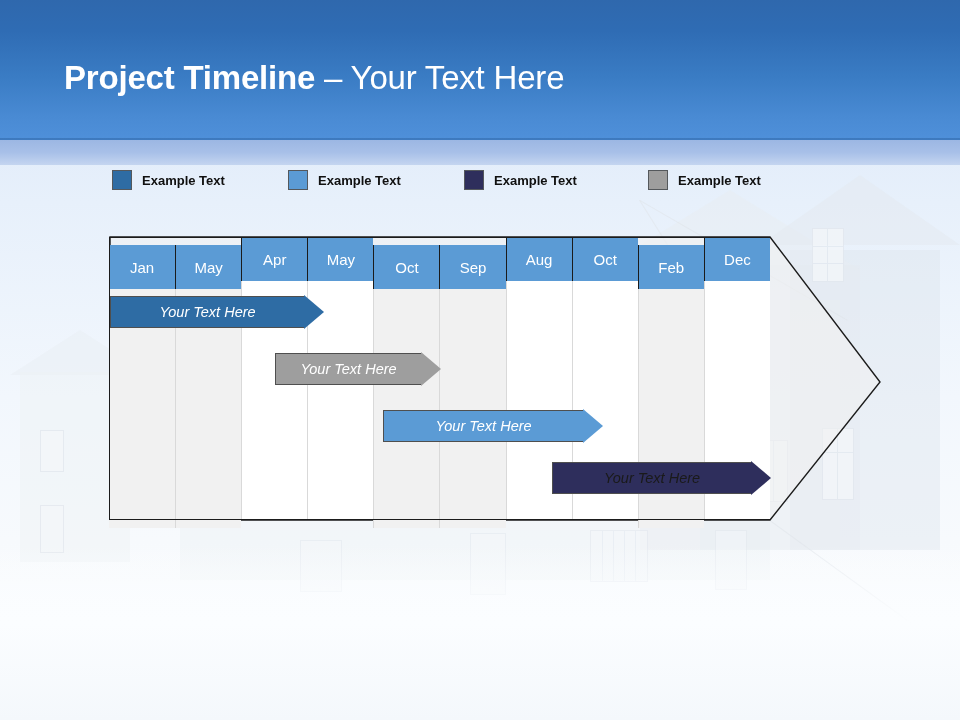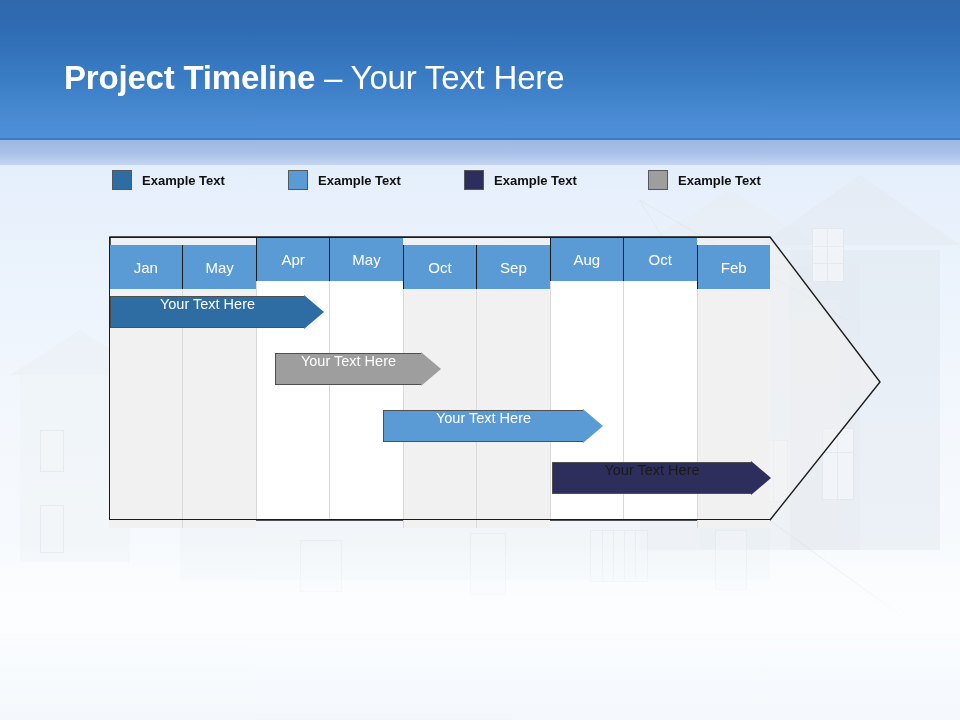--- a/index.html
+++ b/index.html
@@ -72,22 +72,23 @@
     color:#ffffff;font-size:15px;display:flex;align-items:center;justify-content:center;
   }
   .col:first-child .hd{border-left:none;}
   .col .sep{position:absolute;left:0;top:44px;width:1px;height:239px;background:#d9d9d9;}
   .col:first-child .sep{display:none;}
 
   .frameline{position:absolute;background:#1b1b1b;}
 
   
   .task{
-    position:absolute;height:32px;display:flex;align-items:flex-start;
+    position:absolute;height:32px;display:flex;align-items:center;
     box-sizing:border-box;
+    font-style:italic;
   }
   .task .body{
     position:absolute;left:0;top:0;height:100%;
     border:1px solid #4f4f4f;border-right:none;box-sizing:border-box;
   }
   .task .head{
     position:absolute;top:-1px;width:0;height:0;
     border-top:17px solid transparent;border-bottom:17px solid transparent;
   }
   .task .lbl{
@@ -207,20 +208,24 @@
           <div class="hd">Aug</div>
         </div>
       <div class="col even">
           <div class="sep"></div>
           <div class="hd">Oct</div>
         </div>
       <div class="col odd">
           <div class="sep"></div>
           <div class="hd">Feb</div>
         </div>
+      <div class="col even">
+          <div class="sep"></div>
+          <div class="hd">Dec</div>
+        </div>
     </div>
 
     <div class="frameline" style="left:0;top:0;width:1.4px;height:283px;"></div>
     <div class="frameline" style="left:0;top:0;width:661px;height:1.4px;"></div>
     <div class="frameline" style="left:0;top:281.6px;width:661px;height:1.4px;"></div>
   </div>
 
   <div class="task" style="left:110px;top:296px;width:213px;">
     <div class="body" style="width:195px;background:#2e6ca4;"></div>
     <div class="head" style="left:194px;border-left:20px solid #2e6ca4;"></div>

